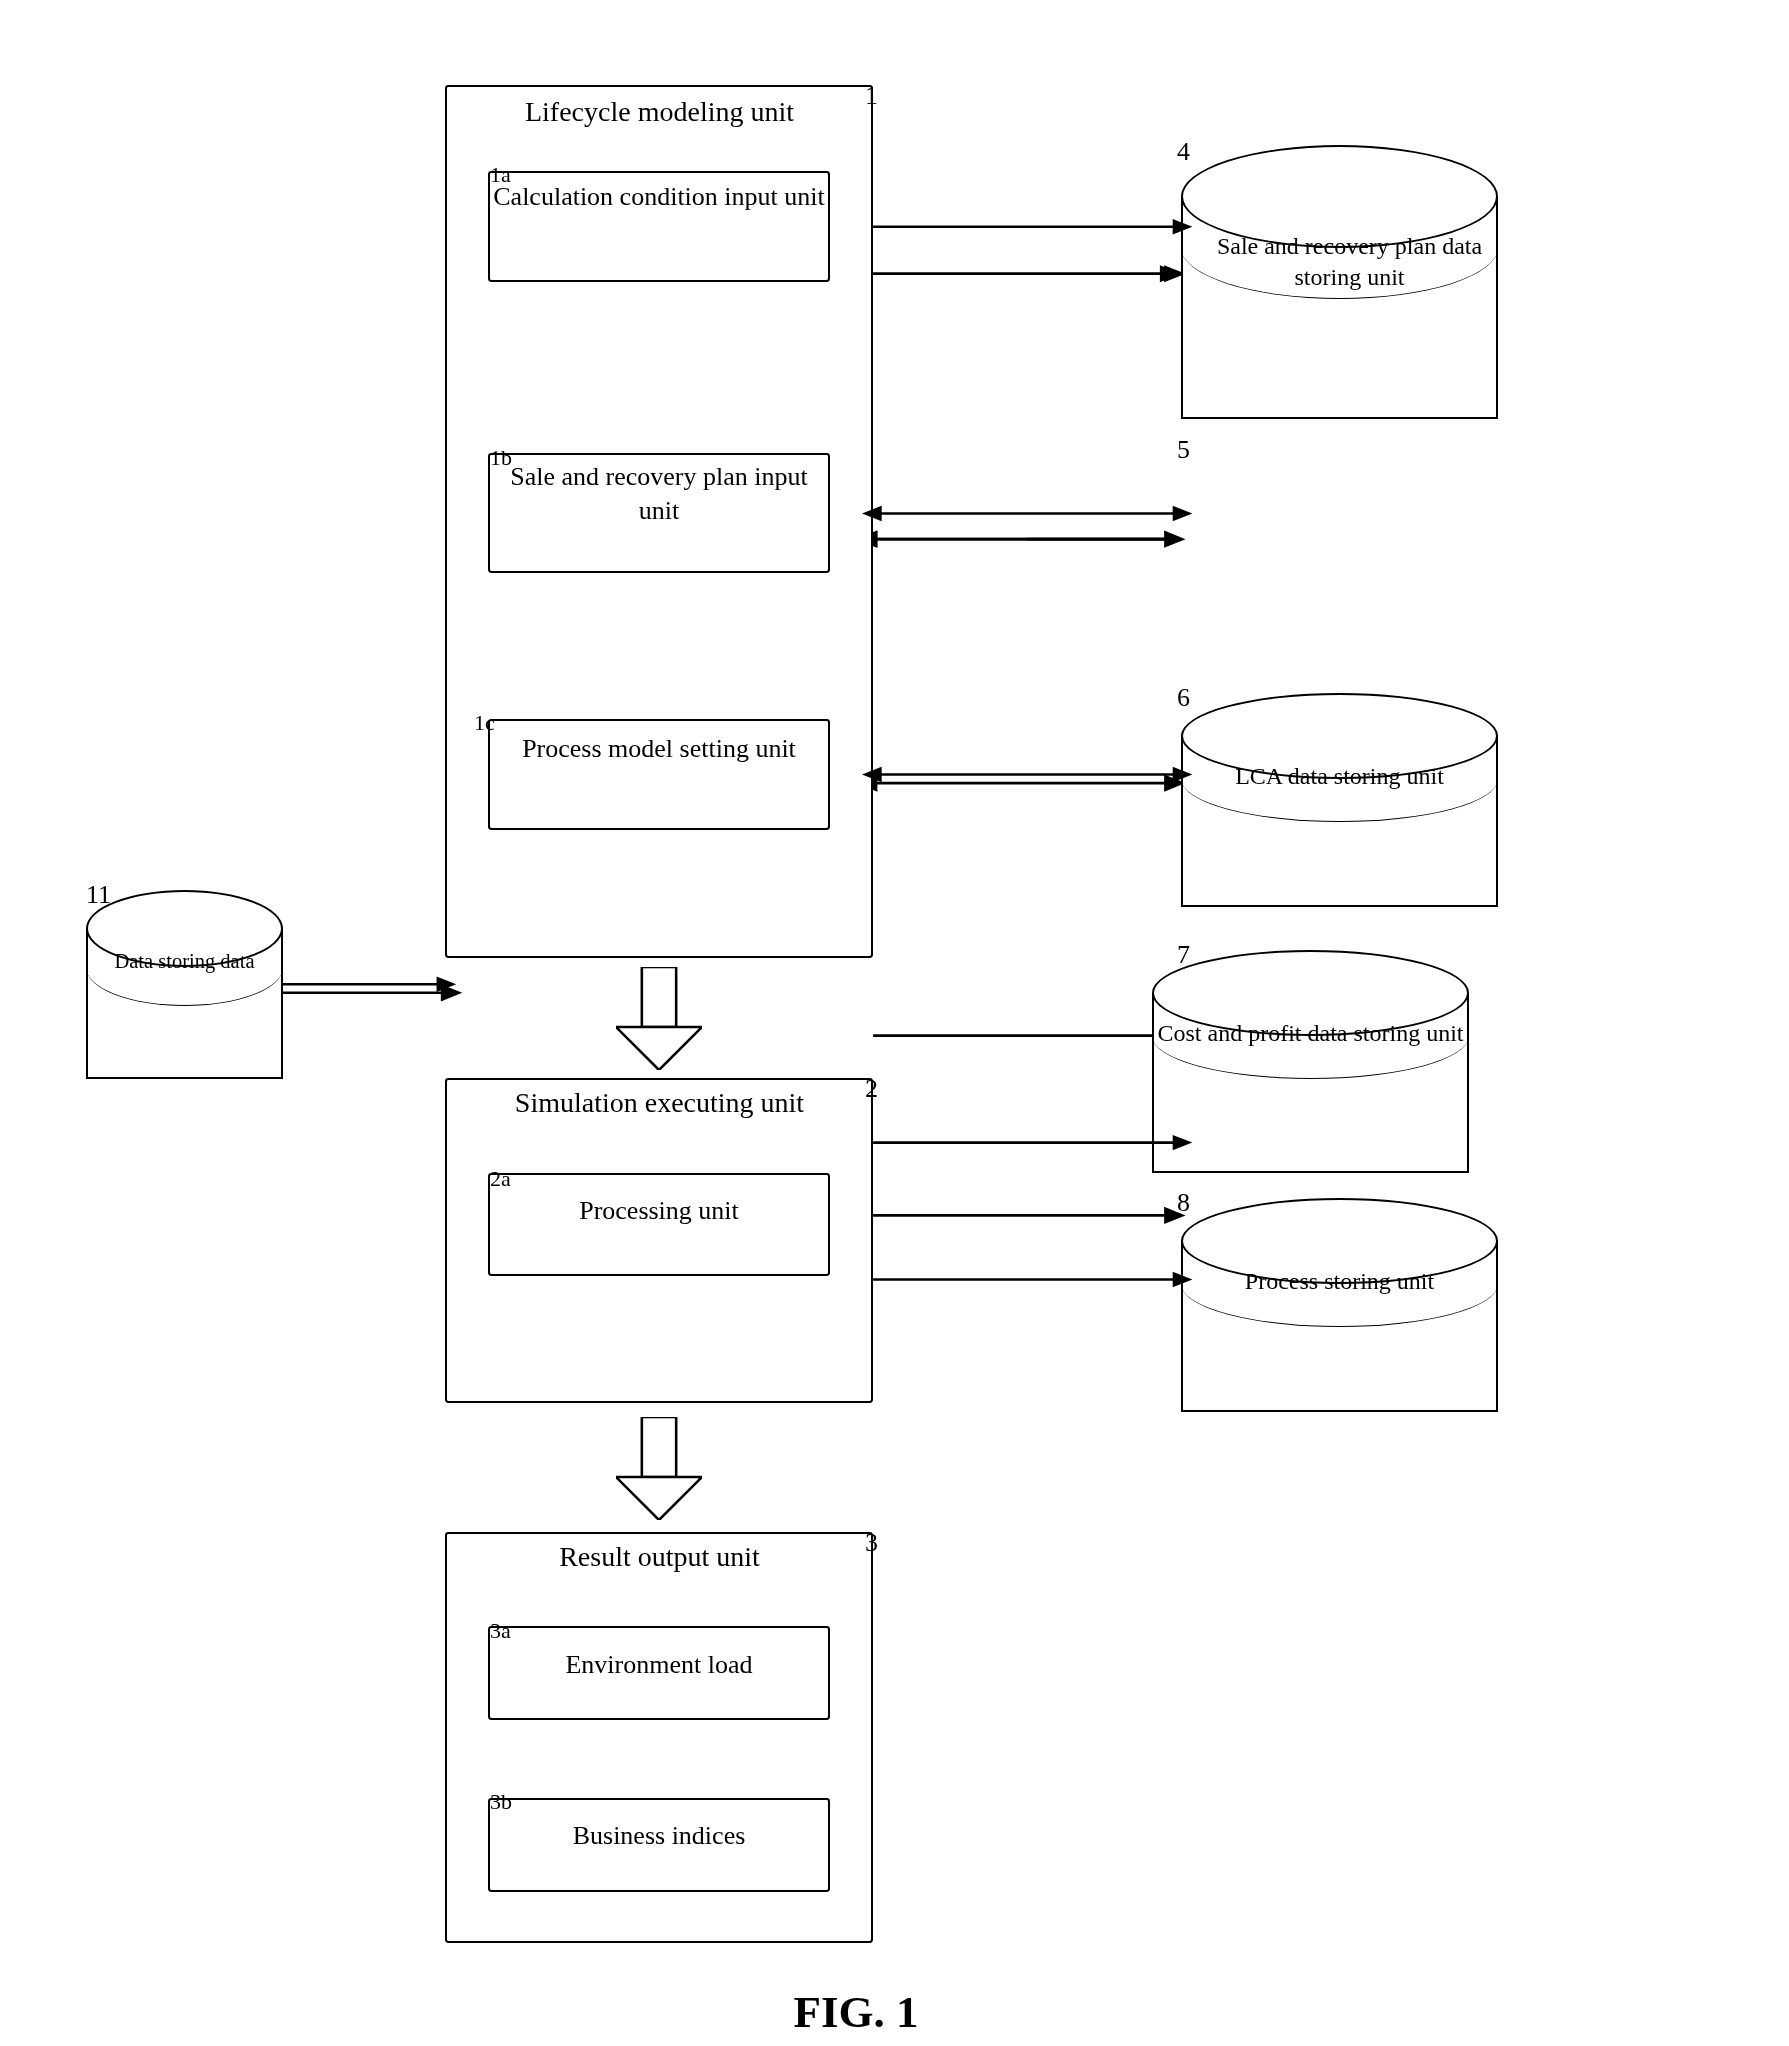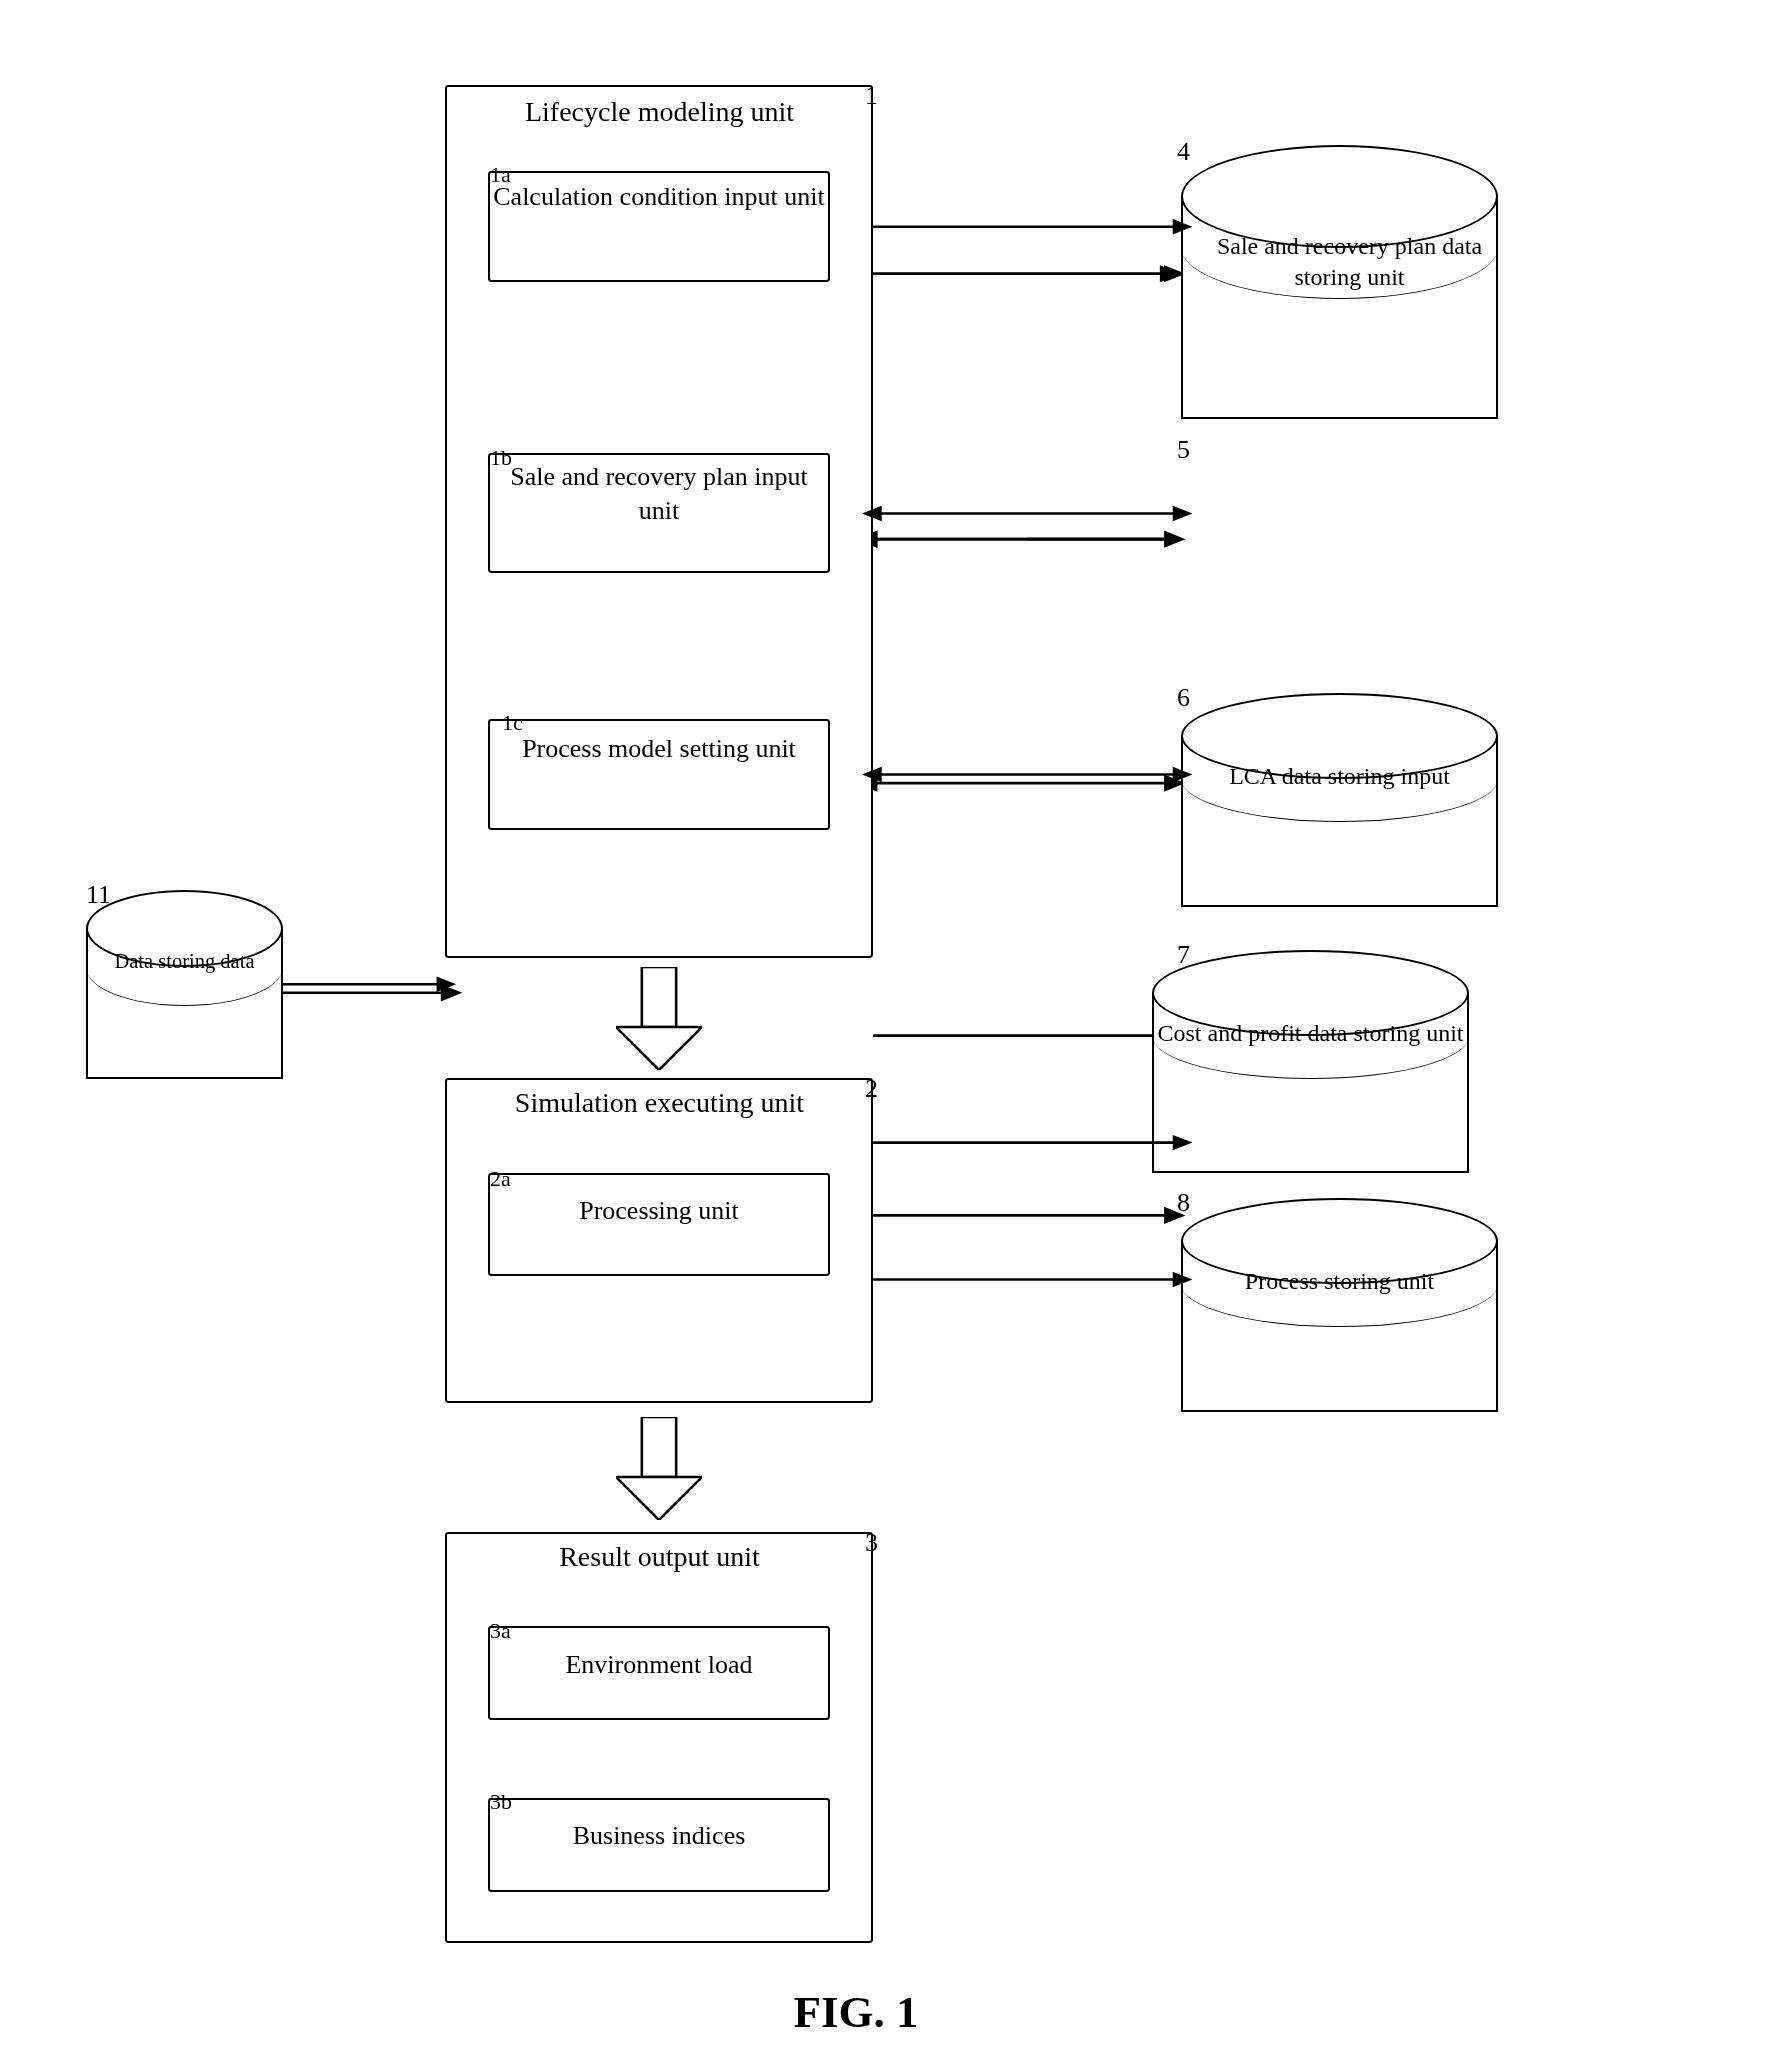--- a/index.html
+++ b/index.html
@@ -130,21 +130,21 @@
   <div class="box-inner" style="left:488px; top:419px; width:342px; height:120px;">
   </div>
   <div class="box-label" style="left:488px; top:426px; width:342px; font-size:26px; text-align:center;">Sale and recovery plan input unit</div>
 
   <div class="ref-num" style="left:490px; top:411px; font-size:22px;">1b</div>
 
   <div class="box-inner" style="left:488px; top:685px; width:342px; height:111px;">
   </div>
   <div class="box-label" style="left:488px; top:698px; width:342px; font-size:26px; text-align:center;">Process model setting unit</div>
 
-  <div class="ref-num" style="left:502px; top:676px; font-size:22px;">1c</div>
+  <div class="ref-num" style="left:474px; top:676px; font-size:22px;">1c</div>
 
   <div style="position:absolute; left:616px; top:933px;">
     <svg width="86" height="103" xmlns="http://www.w3.org/2000/svg" viewBox="0 0 100 120">
       <rect x="30" y="0" width="40" height="70" fill="#fff" stroke="#000" stroke-width="3"></rect>
       <polygon points="0,70 100,70 50,120" fill="#fff" stroke="#000" stroke-width="3" stroke-linejoin="round"></polygon>
     </svg>
   </div>
 
   <div class="box" style="left:445px; top:1044px; width:428px; height:325px;">
   </div>
@@ -206,21 +206,21 @@
 
   <div class="cylinder" style="left:1181px; top:659px; width:317px; height:214px;">
     <div style="position:absolute; left:0; top:43px; width:317px; height:171px;
                 border-left:2.6px solid #000; border-right:2.6px solid #000; border-bottom:2.6px solid #000;
                 background:#fff;"></div>
     <div style="position:absolute; left:0; top:0; width:317px; height:86px;
                 border:2.6px solid #000; border-radius:50%; background:#fff;"></div>
     <div style="position:absolute; left:0; top:43px; width:317px; height:86px;
                 border-bottom:1.7px solid #000; border-left:none; border-right:none; border-top:none;
                 border-radius:50%; background:transparent;"></div>
-    <div class="box-label" style="position:absolute; left:0; top:68px; width:317px; font-size:24px; text-align:center; line-height:1.3;">LCA data storing input</div>
+    <div class="box-label" style="position:absolute; left:0; top:68px; width:317px; font-size:24px; text-align:center; line-height:1.3;">LCA data storing unit</div>
   </div>
 
   <div class="ref-num" style="left:1177px; top:649px; font-size:26px;">6</div>
 
   <div class="cylinder" style="left:1152px; top:916px; width:286px; height:223px;">
     <div style="position:absolute; left:0; top:43px; width:317px; height:180px;
                 border-left:2.6px solid #000; border-right:2.6px solid #000; border-bottom:2.6px solid #000;
                 background:#fff;"></div>
     <div style="position:absolute; left:0; top:0; width:317px; height:86px;
                 border:2.6px solid #000; border-radius:50%; background:#fff;"></div>

